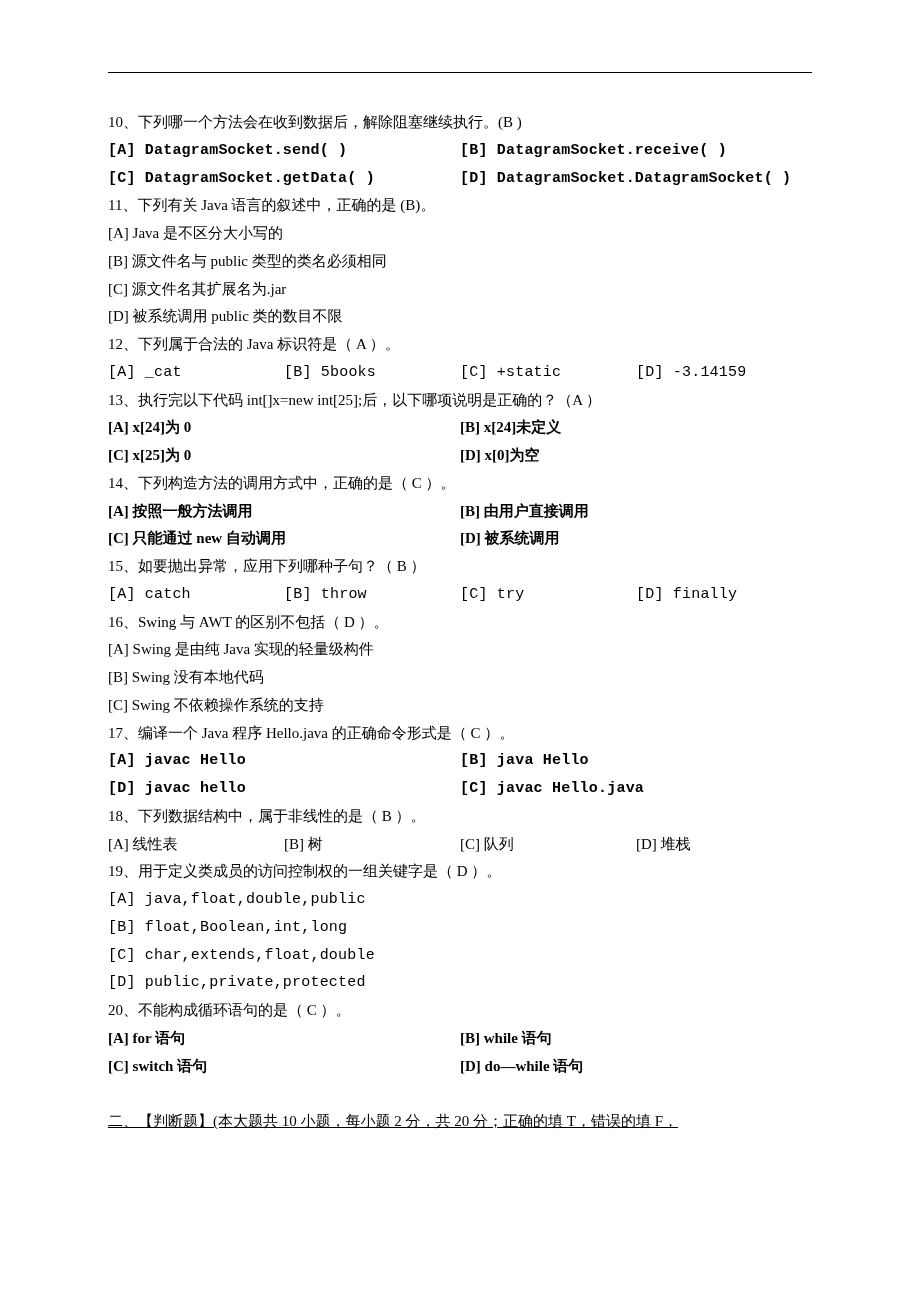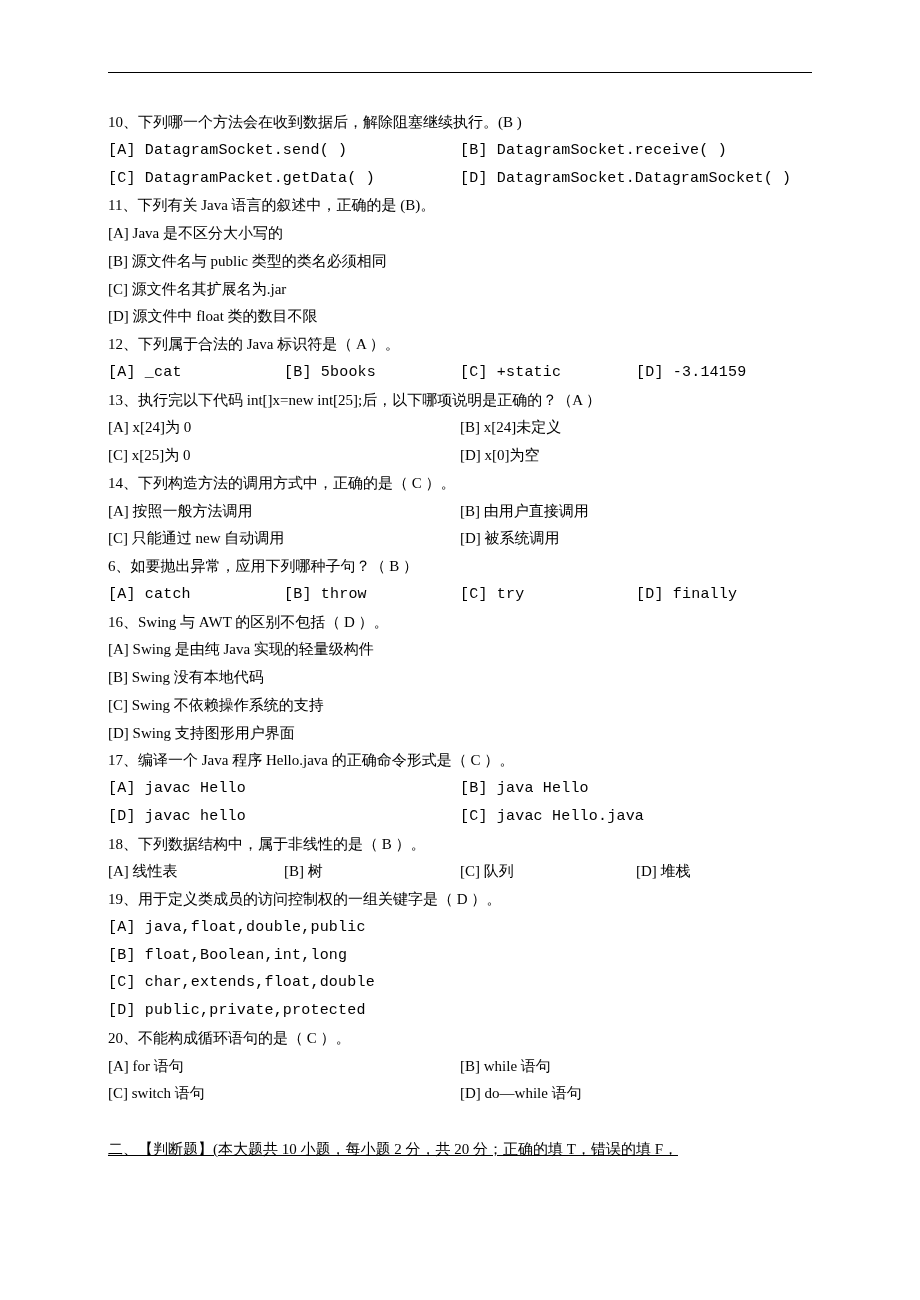--- a/index.html
+++ b/index.html
@@ -22,46 +22,46 @@
     border: none;
     border-top: 1.5px solid #000;
     margin: 0 0 36px 0;
   }
   .row {
     display: flex;
     flex-wrap: wrap;
     white-space: pre;
   }
   .full { width: 100%; }
-  .half { width: 50%; }
+  .half { width: 50%; font-weight: bold; }
   .quarter { width: 25%; }
   .mono { font-family: "Courier New", monospace; letter-spacing: 0.2px; }
   .cjk { font-family: "SimSun", "宋体", "Songti SC", serif; text-decoration: underline; }
   .section-gap { height: 28px; }
 </style>
 </head>
 <body>
 
 <div class="page">
   <hr class="hr">
 
   <div class="row">
     <div class="full">10、下列哪一个方法会在收到数据后，解除阻塞继续执行。(B )</div>
     <div class="half mono">[A] DatagramSocket.send( )</div>
     <div class="half mono">[B] DatagramSocket.receive( )</div>
-    <div class="half mono">[C] DatagramPacket.getData( )</div>
+    <div class="half mono">[C] DatagramSocket.getData( )</div>
     <div class="half mono">[D] DatagramSocket.DatagramSocket( )</div>
   </div>
 
   <div class="row">
     <div class="full">11、下列有关 Java 语言的叙述中，正确的是 (B)。</div>
     <div class="full">[A] Java 是不区分大小写的</div>
     <div class="full">[B] 源文件名与 public 类型的类名必须相同</div>
     <div class="full">[C] 源文件名其扩展名为.jar</div>
-    <div class="full">[D] 源文件中 float 类的数目不限</div>
+    <div class="full">[D] 被系统调用 public 类的数目不限</div>
   </div>
 
   <div class="row">
     <div class="full">12、下列属于合法的 Java 标识符是（ A ）。</div>
     <div class="quarter mono">[A] _cat</div>
     <div class="quarter mono">[B] 5books</div>
     <div class="quarter mono">[C] +static</div>
     <div class="quarter mono">[D] -3.14159</div>
   </div>
 
@@ -75,33 +75,32 @@
 
   <div class="row">
     <div class="full">14、下列构造方法的调用方式中，正确的是（ C ）。</div>
     <div class="half">[A] 按照一般方法调用</div>
     <div class="half">[B] 由用户直接调用</div>
     <div class="half">[C] 只能通过 new 自动调用</div>
     <div class="half">[D] 被系统调用</div>
   </div>
 
   <div class="row">
-    <div class="full">6、如要抛出异常，应用下列哪种子句？（ B ）</div>
+    <div class="full">15、如要抛出异常，应用下列哪种子句？（ B ）</div>
     <div class="quarter mono">[A] catch</div>
     <div class="quarter mono">[B] throw</div>
     <div class="quarter mono">[C] try</div>
     <div class="quarter mono">[D] finally</div>
   </div>
 
   <div class="row">
     <div class="full">16、Swing 与 AWT 的区别不包括（ D ）。</div>
     <div class="full">[A] Swing 是由纯 Java 实现的轻量级构件</div>
     <div class="full">[B] Swing 没有本地代码</div>
     <div class="full">[C] Swing 不依赖操作系统的支持</div>
-    <div class="full">[D] Swing 支持图形用户界面</div>
   </div>
 
   <div class="row">
     <div class="full">17、编译一个 Java 程序 Hello.java 的正确命令形式是（ C ）。</div>
     <div class="half mono">[A] javac Hello</div>
     <div class="half mono">[B] java Hello</div>
     <div class="half mono">[D] javac hello</div>
     <div class="half mono">[C] javac Hello.java</div>
   </div>
 

